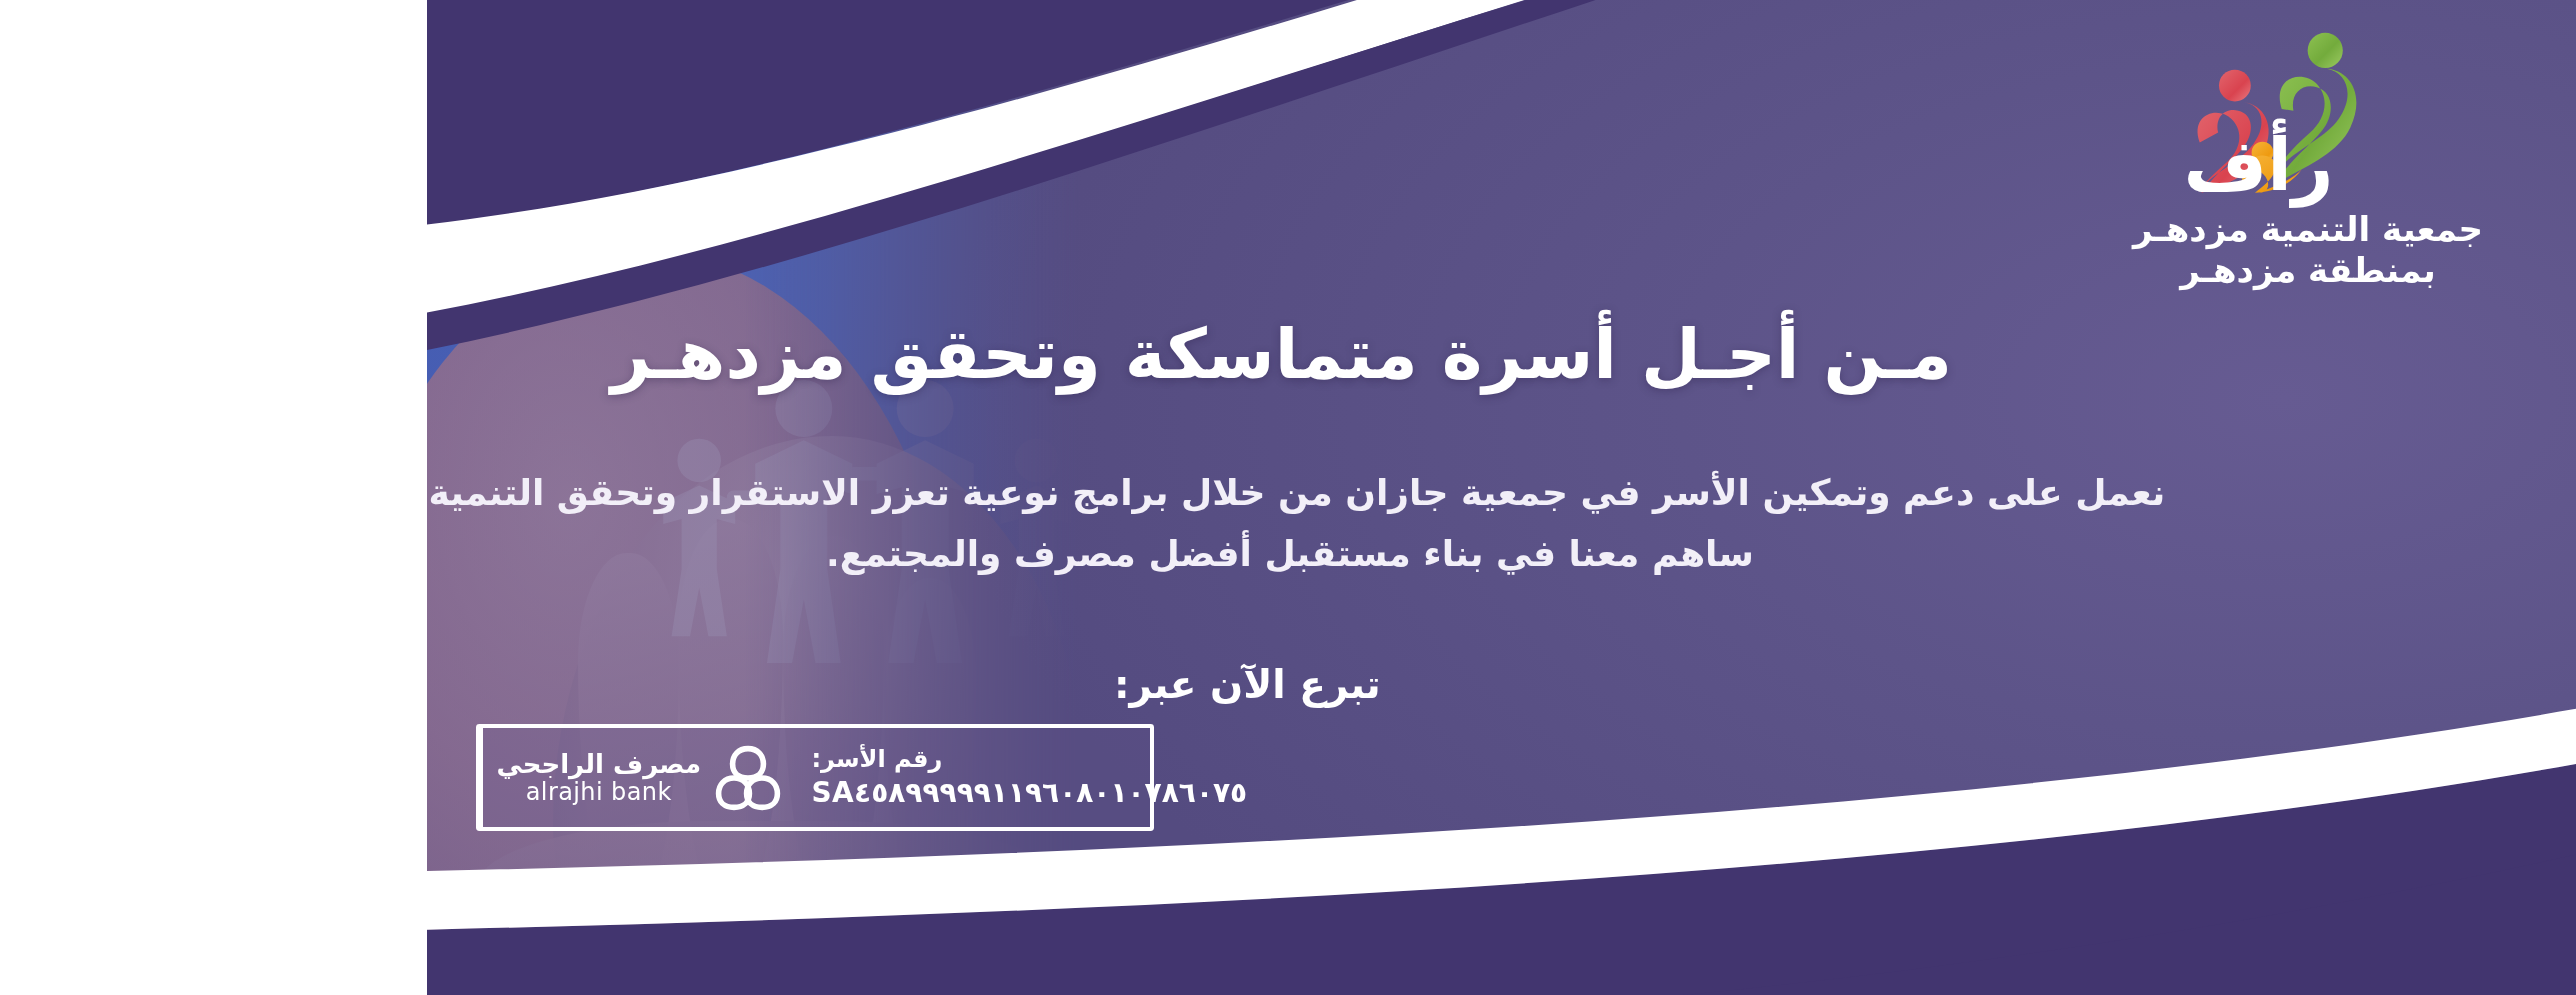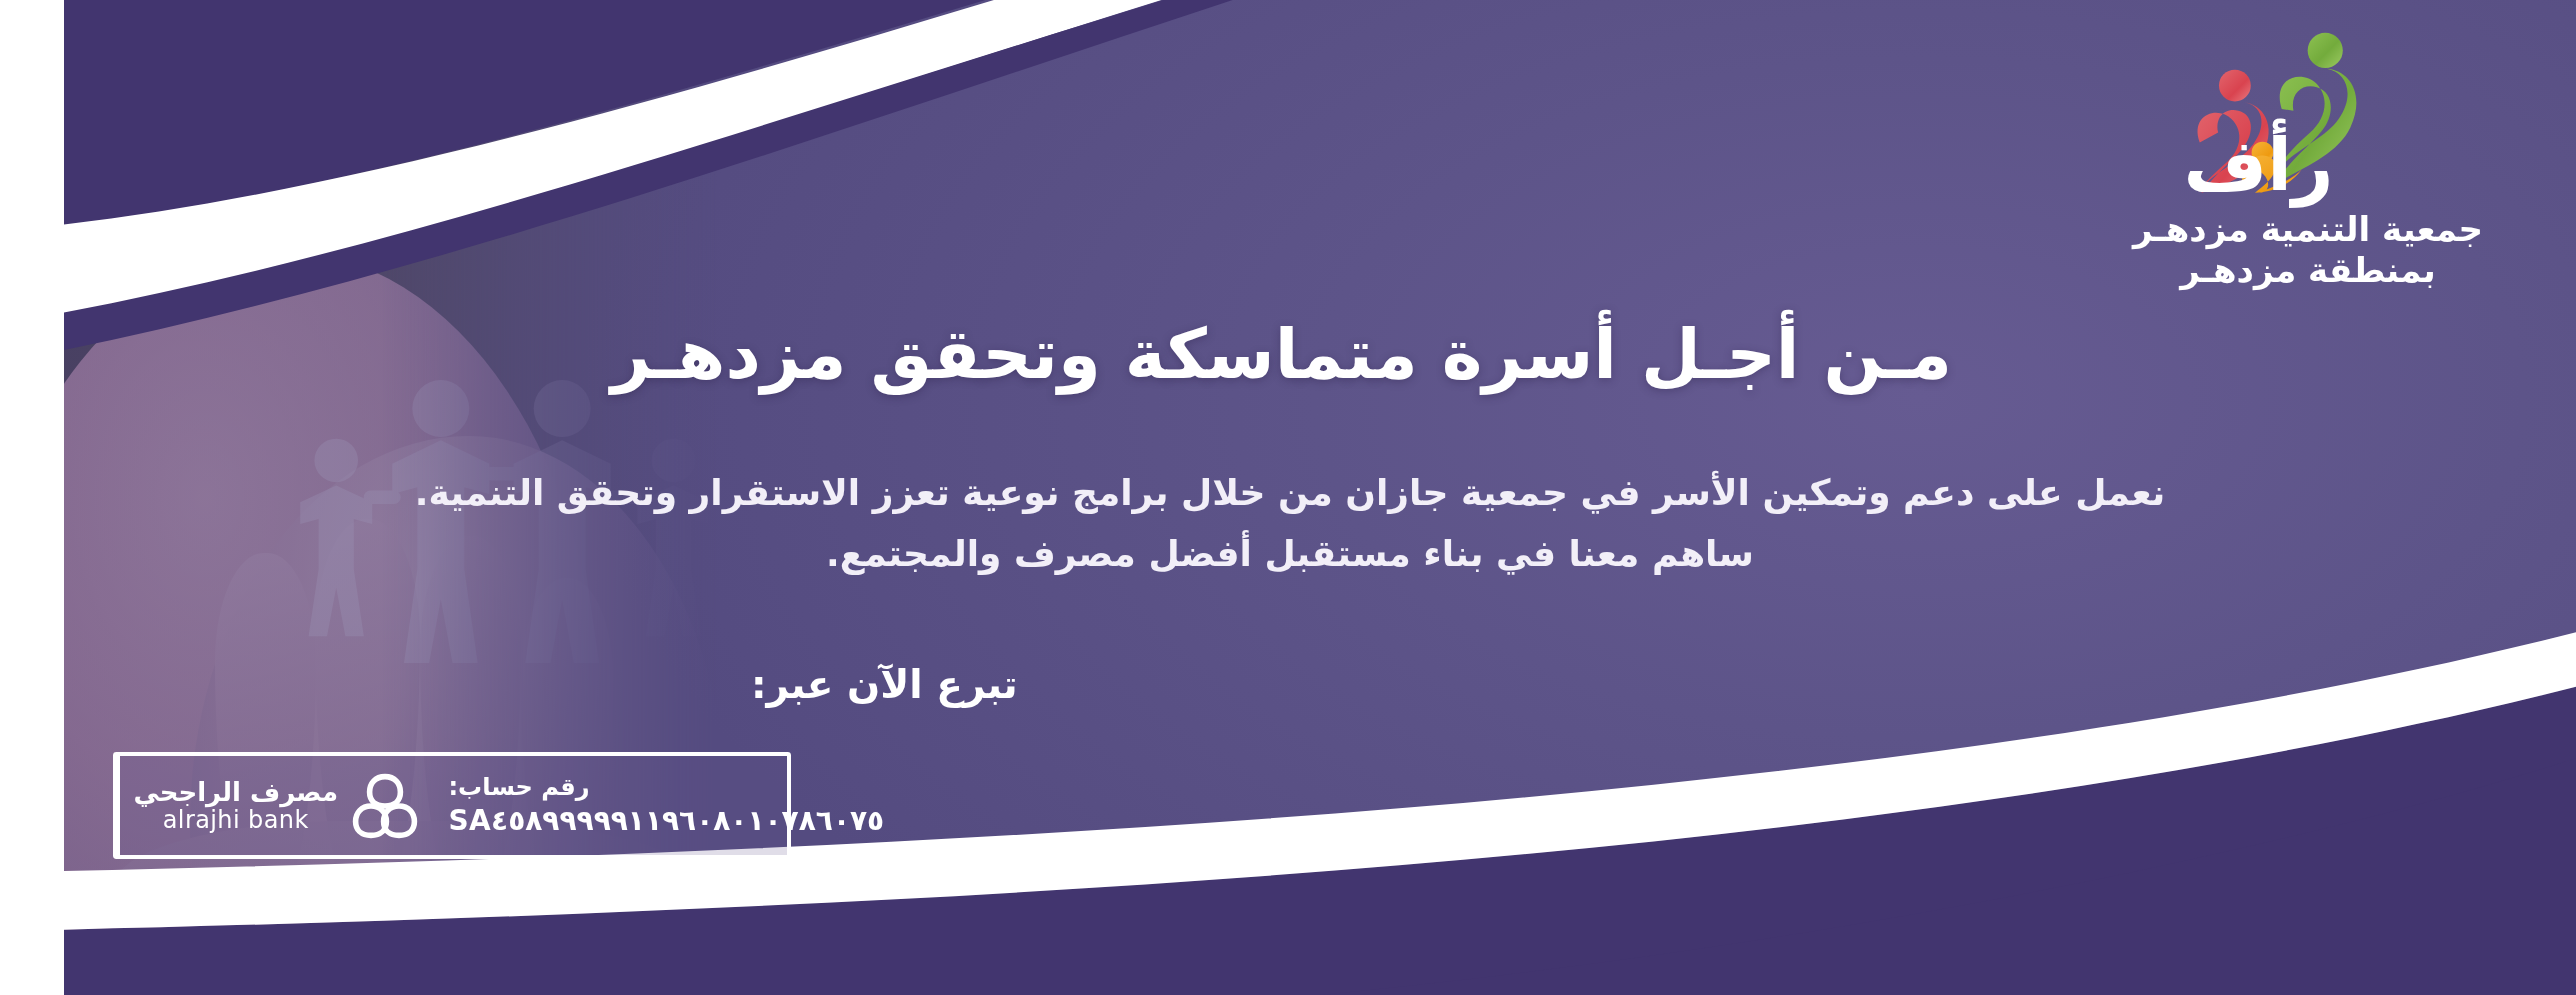--- a/index.html
+++ b/index.html
@@ -1,24 +1,24 @@
 <!DOCTYPE html>
 <html lang="ar" dir="rtl" style="font-size:13.4px"><head>
 <meta charset="utf-8">
 <title>Raaf Banner</title>
 <style>
   html,body{margin:0;padding:0;background:#ffffff;}
   body{font-family:"DejaVu Sans","Liberation Sans",sans-serif;}
 
   .banner{
     position:relative;
-    width:2512px;
+    width:2149px;
     height:995px;
     overflow:hidden;
-    background:#404040;
+    background:#3b82f6;
   }
 
   
   .photo{
     position:absolute;
     left:0; top:0;
     width:838px; height:995px;
     overflow:hidden;
   }
   .photo .skin-a{
@@ -133,21 +133,21 @@
     color:#ffffff;
     font-size:39px;
     font-weight:700;
     text-align:center;
   }
 
   
   .bank-box{
     position:absolute;
     left:49px;
-    top:752px;
+    top:724px;
     width:670px;
     height:99px;
     border:4.2px solid #ffffff;
     border-radius:3.4px;
     display:flex;
     flex-direction:row-reverse;
     align-items:stretch;
     background:rgba(99,86,140,.20);
   }
   .bank-brand{
@@ -302,19 +302,19 @@
           <path d="M70 50 C84 50 92 60 92 72 C92 84 84 92 70 92 C56 92 48 84 48 72 C48 60 56 50 70 50 Z"></path>
         </g>
       </svg>
       <div class="bank-names">
         <div class="bank-ar">مصرف الراجحي</div>
         <div class="bank-en">alrajhi bank</div>
       </div>
     </div>
 
     <div class="acct">
-      <div class="acct-label">رقم حساب:</div>
+      <div class="acct-label">رقم الأسر:</div>
       <div class="acct-number">SA٤٥٨٩٩٩٩٩١١٩٦٠٨٠١٠٧٨٦٠٧٥</div>
     </div>
   </div>
 
 </div>
 
 
 </body></html>

